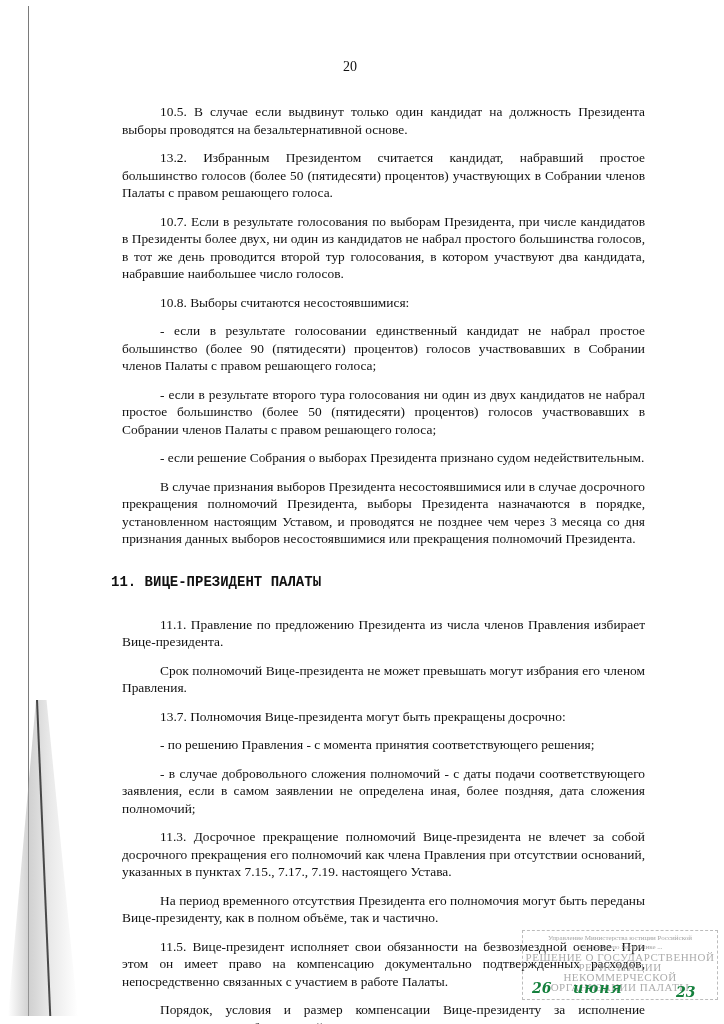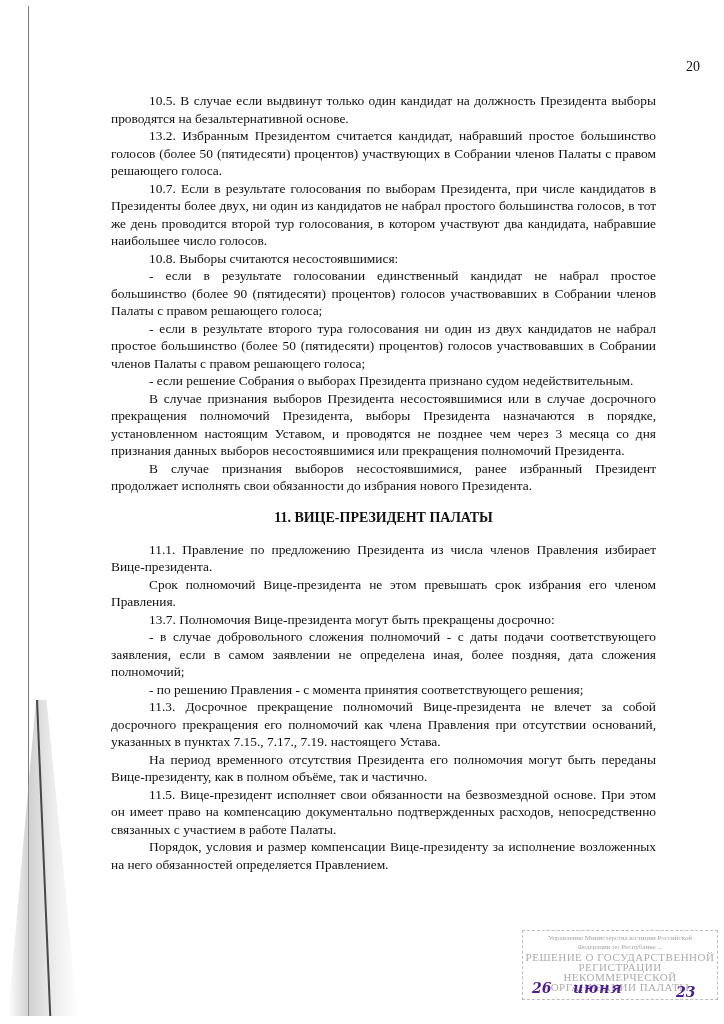--- a/index.html
+++ b/index.html
@@ -41,43 +41,44 @@
     background: #222;
     transform: skewX(2.4deg);
     transform-origin: top;
     opacity: 0.8;
   }
   .page-number {
     position: absolute;
     top: 59px;
     left: 0;
     width: 700px;
-    text-align: right;
+    text-align: center;
     font-size: 14px;
   }
   .content {
     position: absolute;
     top: 92px;
     left: 111px;
     width: 545px;
     font-size: 13.4px;
     line-height: 17.5px;
   }
   .p {
-    margin: 0;
+    margin: 11px;
     text-align: justify;
     text-indent: 38px;
   }
   .section-gap { height: 14px; }
   .heading {
     margin: 0;
-    text-align: center;
+    text-align: left;
     font-weight: bold;
     font-size: 14px;
     line-height: 18px;
+    font-family: Liberation Mono, monospace;
   }
   .stamp {
     position: absolute;
     left: 522px;
     top: 930px;
     width: 196px;
     height: 70px;
     border: 1px dashed #b5b5b5;
     color: #9a9a9a;
     font-size: 7px;
@@ -95,21 +96,21 @@
   }
   .stamp-date {
     position: absolute;
     left: 528px;
     top: 980px;
     width: 180px;
     height: 20px;
     font-family: "DejaVu Serif", serif;
     font-style: italic;
     font-weight: bold;
-    color: #4c1d95;
+    color: #15803d;
     font-size: 14px;
   }
   .stamp-date .d { position: absolute; left: 4px; top: 0; }
   .stamp-date .m { position: absolute; left: 45px; top: 0; letter-spacing: 1px; }
   .stamp-date .y { position: absolute; left: 148px; top: 4px; }
 </style>
 </head>
 <body>
 
 <div class="scan-edge"></div>
@@ -121,31 +122,30 @@
 <div class="content">
   <div id="before">
       <p class="p">10.5. В случае если выдвинут только один кандидат на должность Президента выборы проводятся на безальтернативной основе.</p>
       <p class="p">13.2. Избранным Президентом считается кандидат, набравший простое большинство голосов (более 50 (пятидесяти) процентов) участвующих в Собрании членов Палаты с правом решающего голоса.</p>
       <p class="p">10.7. Если в результате голосования по выборам Президента, при числе кандидатов в Президенты более двух, ни один из кандидатов не набрал простого большинства голосов, в тот же день проводится второй тур голосования, в котором участвуют два кандидата, набравшие наибольшее число голосов.</p>
       <p class="p">10.8. Выборы считаются несостоявшимися:</p>
       <p class="p">- если в результате голосовании единственный кандидат не набрал простое большинство (более 90 (пятидесяти) процентов) голосов участвовавших в Собрании членов Палаты с правом решающего голоса;</p>
       <p class="p">- если в результате второго тура голосования ни один из двух кандидатов не набрал простое большинство (более 50 (пятидесяти) процентов) голосов участвовавших в Собрании членов Палаты с правом решающего голоса;</p>
       <p class="p">- если решение Собрания о выборах Президента признано судом недействительным.</p>
       <p class="p">В случае признания выборов Президента несостоявшимися или в случае досрочного прекращения полномочий Президента, выборы Президента назначаются в порядке, установленном настоящим Уставом, и проводятся не позднее чем через 3 месяца со дня признания данных выборов несостоявшимися или прекращения полномочий Президента.</p>
-      <p class="p">В случае признания выборов несостоявшимися, ранее избранный Президент продолжает исполнять свои обязанности до избрания нового Президента.</p>
     </div>
   <div class="section-gap"></div>
   <h2 class="heading">11. ВИЦЕ-ПРЕЗИДЕНТ ПАЛАТЫ</h2>
   <div class="section-gap"></div>
   <div id="after">
       <p class="p">11.1. Правление по предложению Президента из числа членов Правления избирает Вице-президента.</p>
-      <p class="p">Срок полномочий Вице-президента не этом превышать срок избрания его членом Правления.</p>
+      <p class="p">Срок полномочий Вице-президента не может превышать могут избрания его членом Правления.</p>
       <p class="p">13.7. Полномочия Вице-президента могут быть прекращены досрочно:</p>
+      <p class="p">- по решению Правления - с момента принятия соответствующего решения;</p>
       <p class="p">- в случае добровольного сложения полномочий - с даты подачи соответствующего заявления, если в самом заявлении не определена иная, более поздняя, дата сложения полномочий;</p>
-      <p class="p">- по решению Правления - с момента принятия соответствующего решения;</p>
       <p class="p">11.3. Досрочное прекращение полномочий Вице-президента не влечет за собой досрочного прекращения его полномочий как члена Правления при отсутствии оснований, указанных в пунктах 7.15., 7.17., 7.19. настоящего Устава.</p>
       <p class="p">На период временного отсутствия Президента его полномочия могут быть переданы Вице-президенту, как в полном объёме, так и частично.</p>
       <p class="p">11.5. Вице-президент исполняет свои обязанности на безвозмездной основе. При этом он имеет право на компенсацию документально подтвержденных расходов, непосредственно связанных с участием в работе Палаты.</p>
       <p class="p">Порядок, условия и размер компенсации Вице-президенту за исполнение возложенных на него обязанностей определяется Правлением.</p>
     </div>
 </div>
 
 <div class="stamp">
   <div>Управление Министерства юстиции Российской</div>
   <div>Федерации по Республике ...</div>

